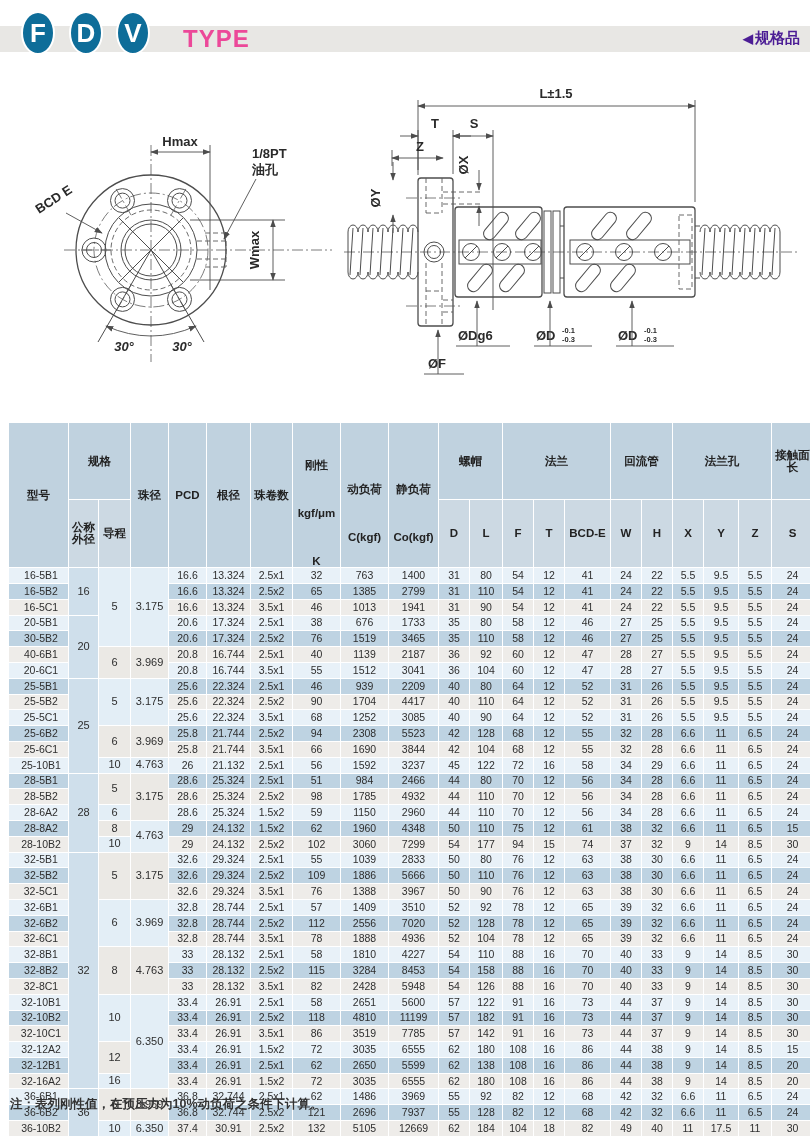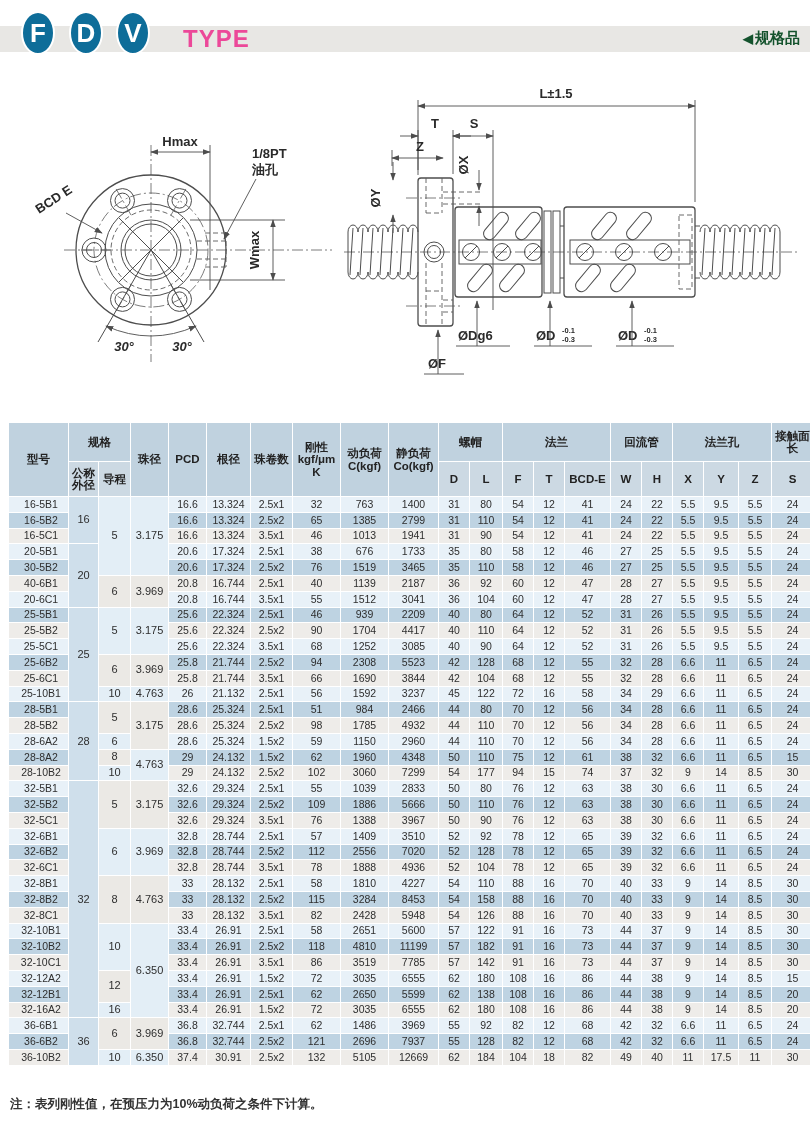--- a/index.html
+++ b/index.html
@@ -3,21 +3,21 @@
 <meta charset="utf-8">
 <style>
   html,body{margin:0;padding:0;background:#fff;}
   body{width:810px;height:1141px;position:relative;font-family:"Liberation Sans",sans-serif;overflow:hidden;}
   
   .hdr-bar{position:absolute;left:0;top:26px;width:810px;height:26px;background:#e8e7e4;}
   .badge{position:absolute;top:11px;width:34px;height:44px;border-radius:50%;background:#0e6d99;border:2px solid #fff;
          color:#fff;font-weight:bold;font-size:26px;display:flex;align-items:center;justify-content:center;box-sizing:border-box;}
   .b1{left:21px}.b2{left:69px}.b3{left:116px}
   .page-title{position:absolute;left:183px;top:25px;font-size:24px;font-weight:bold;color:#ec4899;letter-spacing:1px;}
-  .spec-tab{position:absolute;right:10px;top:29px;font-size:15px;color:#14532d;font-weight:bold;font-family:Liberation Serif, serif;}
+  .spec-tab{position:absolute;right:10px;top:29px;font-size:15px;color:#4c1d95;font-weight:bold;font-family:Liberation Serif, serif;}
   .spec-tab .tri{font-size:13px;margin-right:2px;}
   
   .diagram{position:absolute;left:0;top:70px;width:810px;height:345px;}
   .ln{stroke:#4d4d4d;stroke-width:1;fill:none;}
   .lnb{stroke:#4d4d4d;stroke-width:1.3;fill:none;}
   .cl{stroke:#5a5a5a;stroke-width:0.8;fill:none;stroke-dasharray:11 3 2 3;}
   .hid{stroke:#5a5a5a;stroke-width:0.9;fill:none;stroke-dasharray:5 3;}
   .dim{stroke:#4d4d4d;stroke-width:0.9;fill:none;}
   .lbl{font-family:"Liberation Sans",sans-serif;font-size:13px;font-weight:bold;fill:#2a2a2a;}
   .lbls{font-family:"Liberation Sans",sans-serif;font-size:7.5px;font-weight:bold;fill:#2a2a2a;}
@@ -28,21 +28,21 @@
       font-size:10.5px;color:#2e2e2e;line-height:1.05;overflow:hidden;}
   .spec-table thead th{font-weight:bold;font-size:11.5px;color:#222;}
   .hg{background:#c0d2df;height:38px;}
   .hs{background:#ccd9e3;height:34px;}
   .spec-table tbody td{height:14.8px;}
   .s0{background:#e8f1f8}.s1{background:#bed3e2}.s2{background:#eeece9}
   td.model{text-align:center;padding-left:5px;font-size:10.5px;}
   td.od{background:#cfdfeb;font-size:11px;}
   td.ma{background:#e3eef6;font-size:11px;}
   td.mb{background:#ebe9e5;font-size:11px;}
-  .hmulti span{display:block;}
+  .hmulti span{display:block;margin-top:36px;}
   
   .footnote{position:absolute;left:10px;top:1096px;font-size:12.5px;font-weight:bold;color:#333;}
 </style>
 </head>
 <body>
 
 <div class="hdr-bar"></div>
 <div class="badge b1">
     <span>F</span>
   </div>

